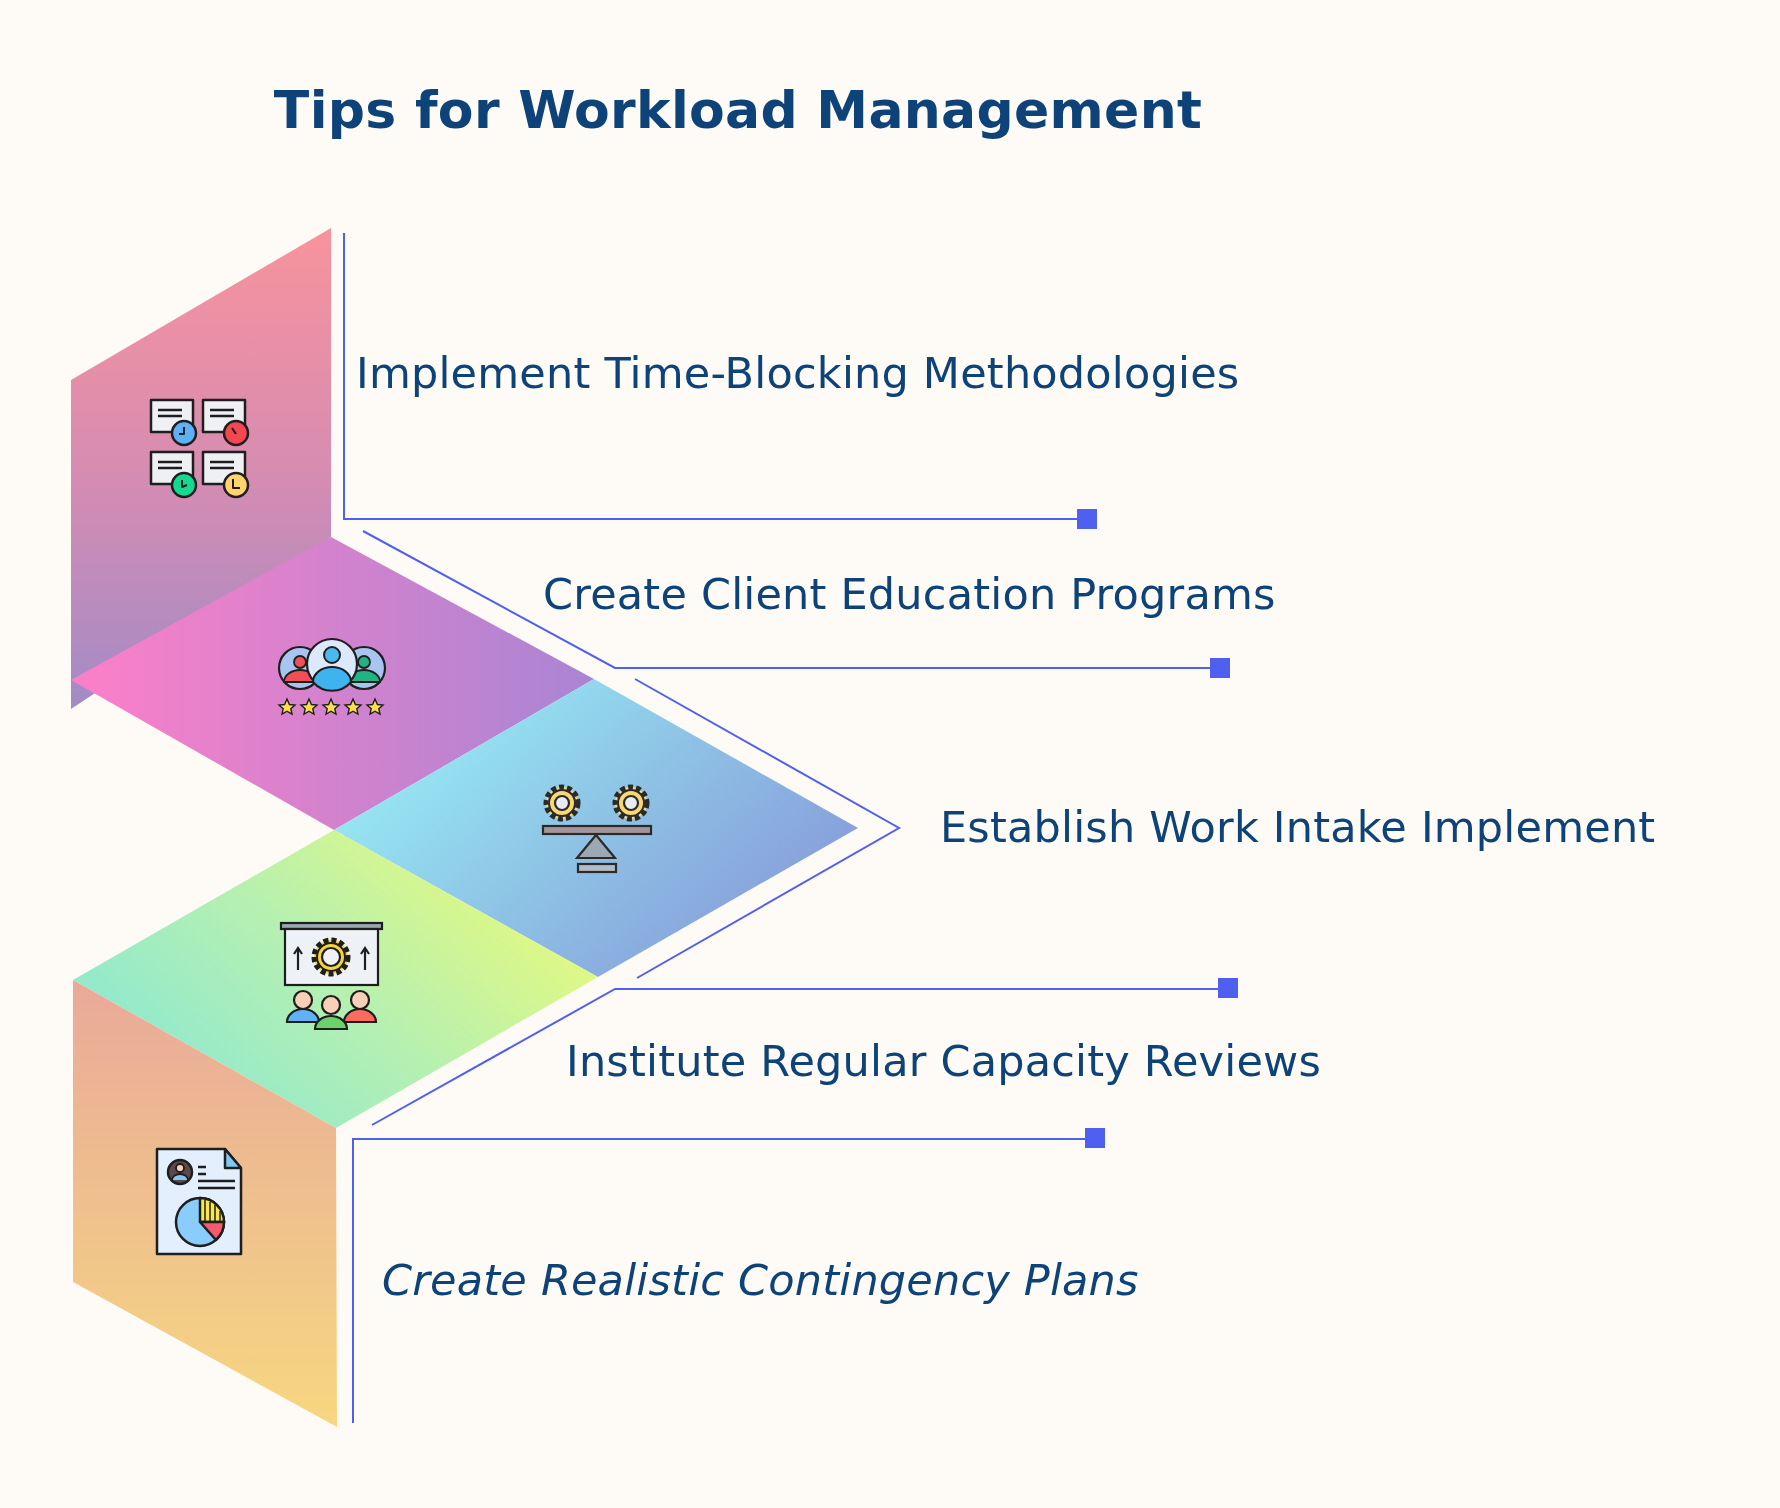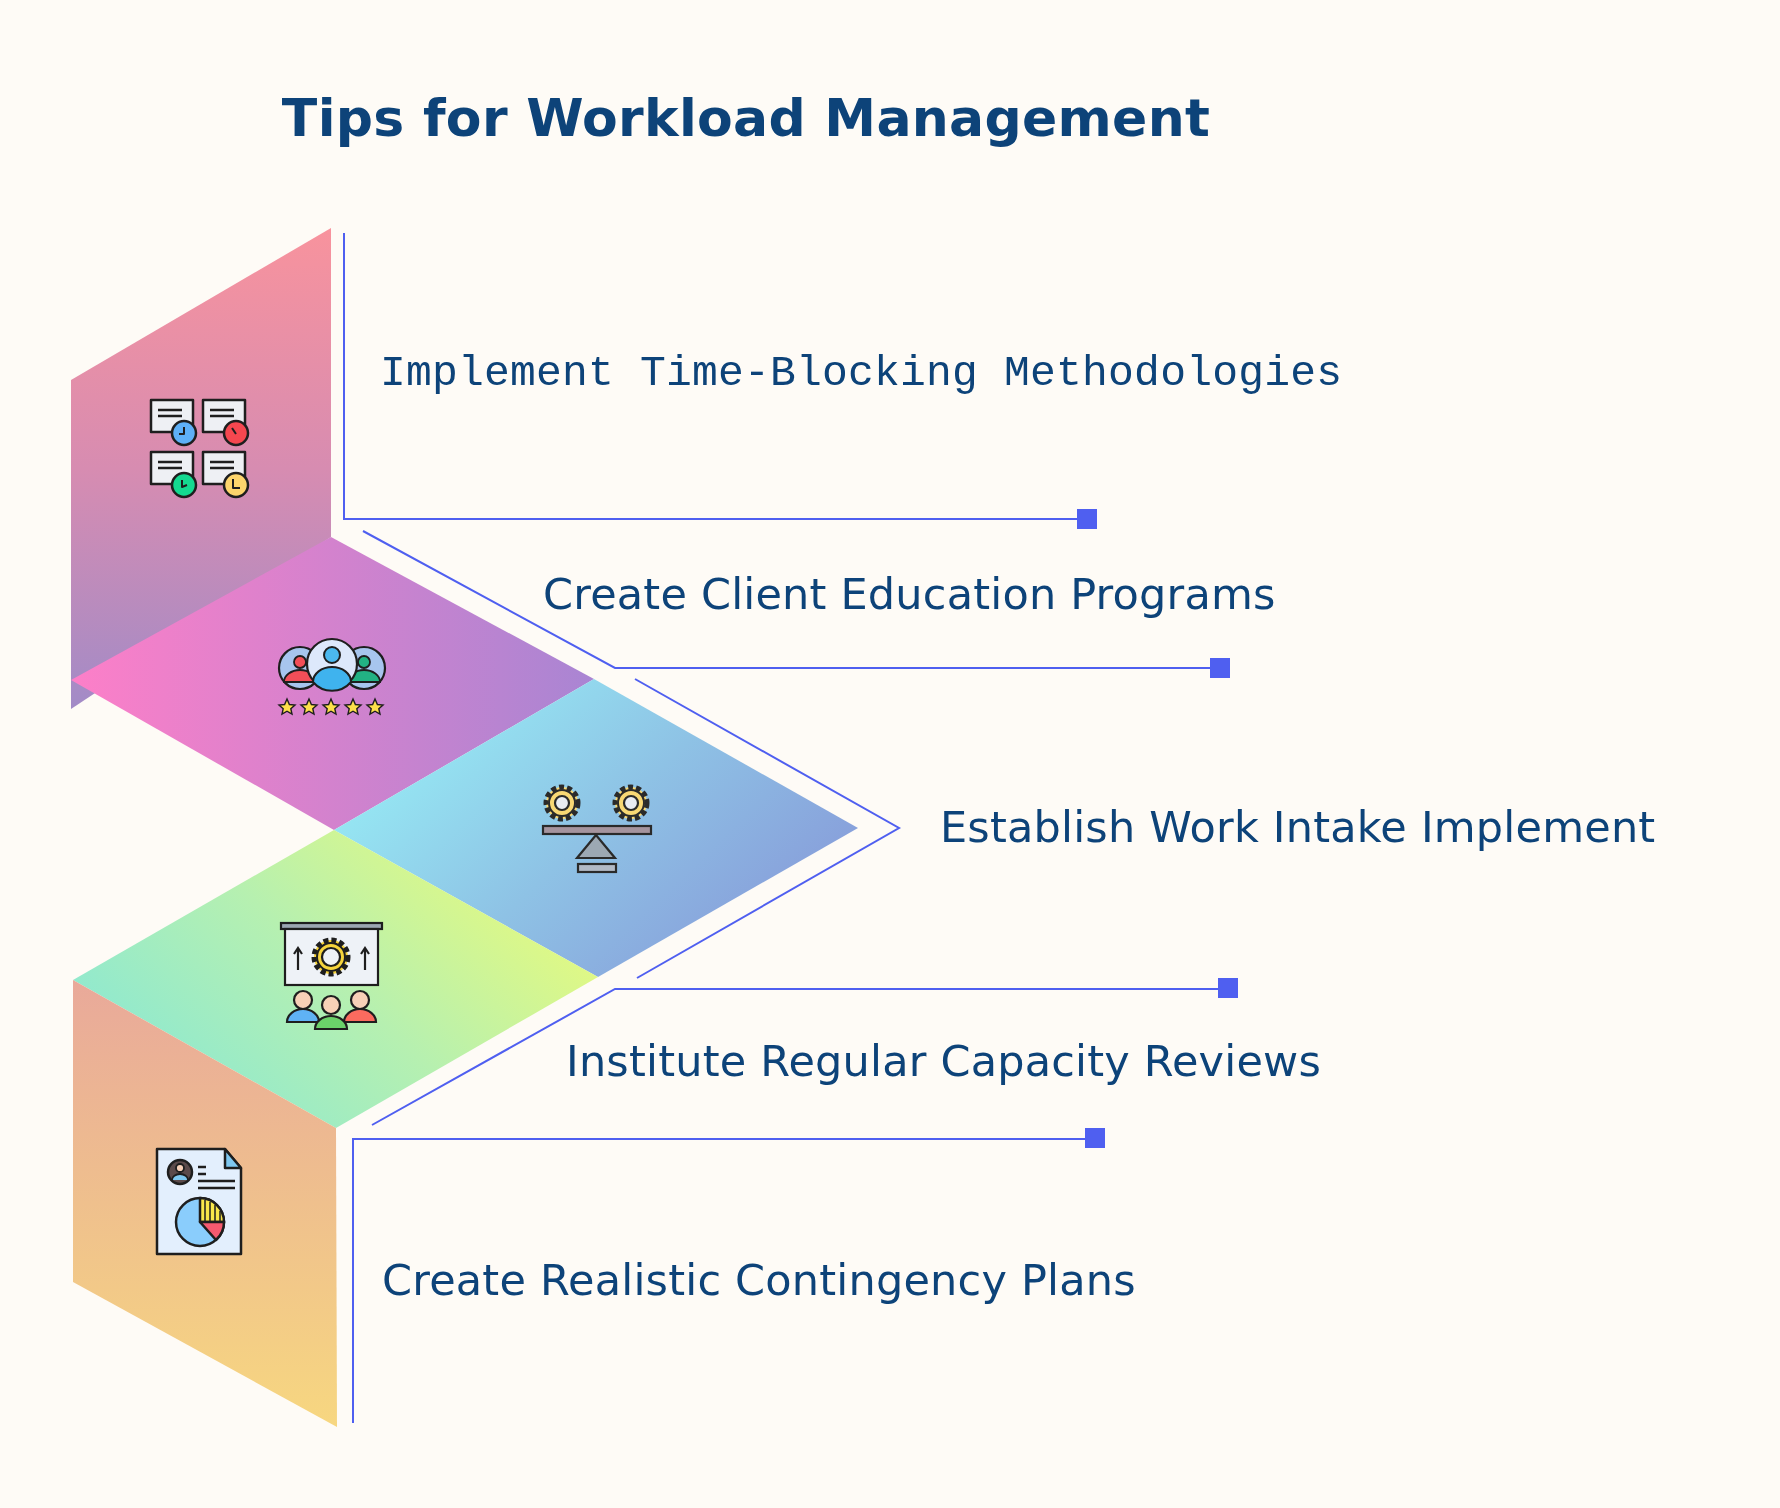--- a/index.html
+++ b/index.html
@@ -12,21 +12,21 @@
   }
   .title {
     position: absolute;
     left: 0; width: 1476px;
     top: 80px;
     text-align: center;
     font-size: 52px;
     font-weight: bold;
     color: #0d4379;
     letter-spacing: 0.3px;
-    margin: 8px;
+    margin: 0;
   }
   svg.stage {
     position: absolute; left: 0; top: 0;
   }
   .tip-text {
     position: absolute;
     font-size: 43px;
     color: #0d4379;
     white-space: nowrap;
     letter-spacing: 0.2px;
@@ -190,17 +190,17 @@
     <path d="M224,1222 A24,24 0 0 1 216,1240 L200,1222 Z" fill="#f55a6f"></path>
     <g stroke-width="1.5">
       <line x1="205" y1="1200" x2="205" y2="1222"></line>
       <line x1="210" y1="1202" x2="210" y2="1222"></line>
       <line x1="215" y1="1205" x2="215" y2="1222"></line>
       <line x1="220" y1="1211" x2="220" y2="1222"></line>
     </g>
   </g>
 </svg>
 
-<div class="tip-text" style="left:380px; top:352px;font-family:Liberation Mono, monospace;">Implement Time-Blocking Methodologies</div>
+<div class="tip-text" style="left:356px; top:352px;">Implement Time-Blocking Methodologies</div>
 <div class="tip-text" style="left:543px; top:573px;">Create Client Education Programs</div>
 <div class="tip-text" style="left:940px; top:806px;">Establish Work Intake Implement</div>
 <div class="tip-text" style="left:566px; top:1040px;text-align:right;">Institute Regular Capacity Reviews</div>
-<div class="tip-text" style="left:382px; top:1259px;">Create Realistic Contingency Plans</div>
+<div class="tip-text" style="left:382px; top:1259px;font-style:italic;">Create Realistic Contingency Plans</div>
 
 </body></html>

